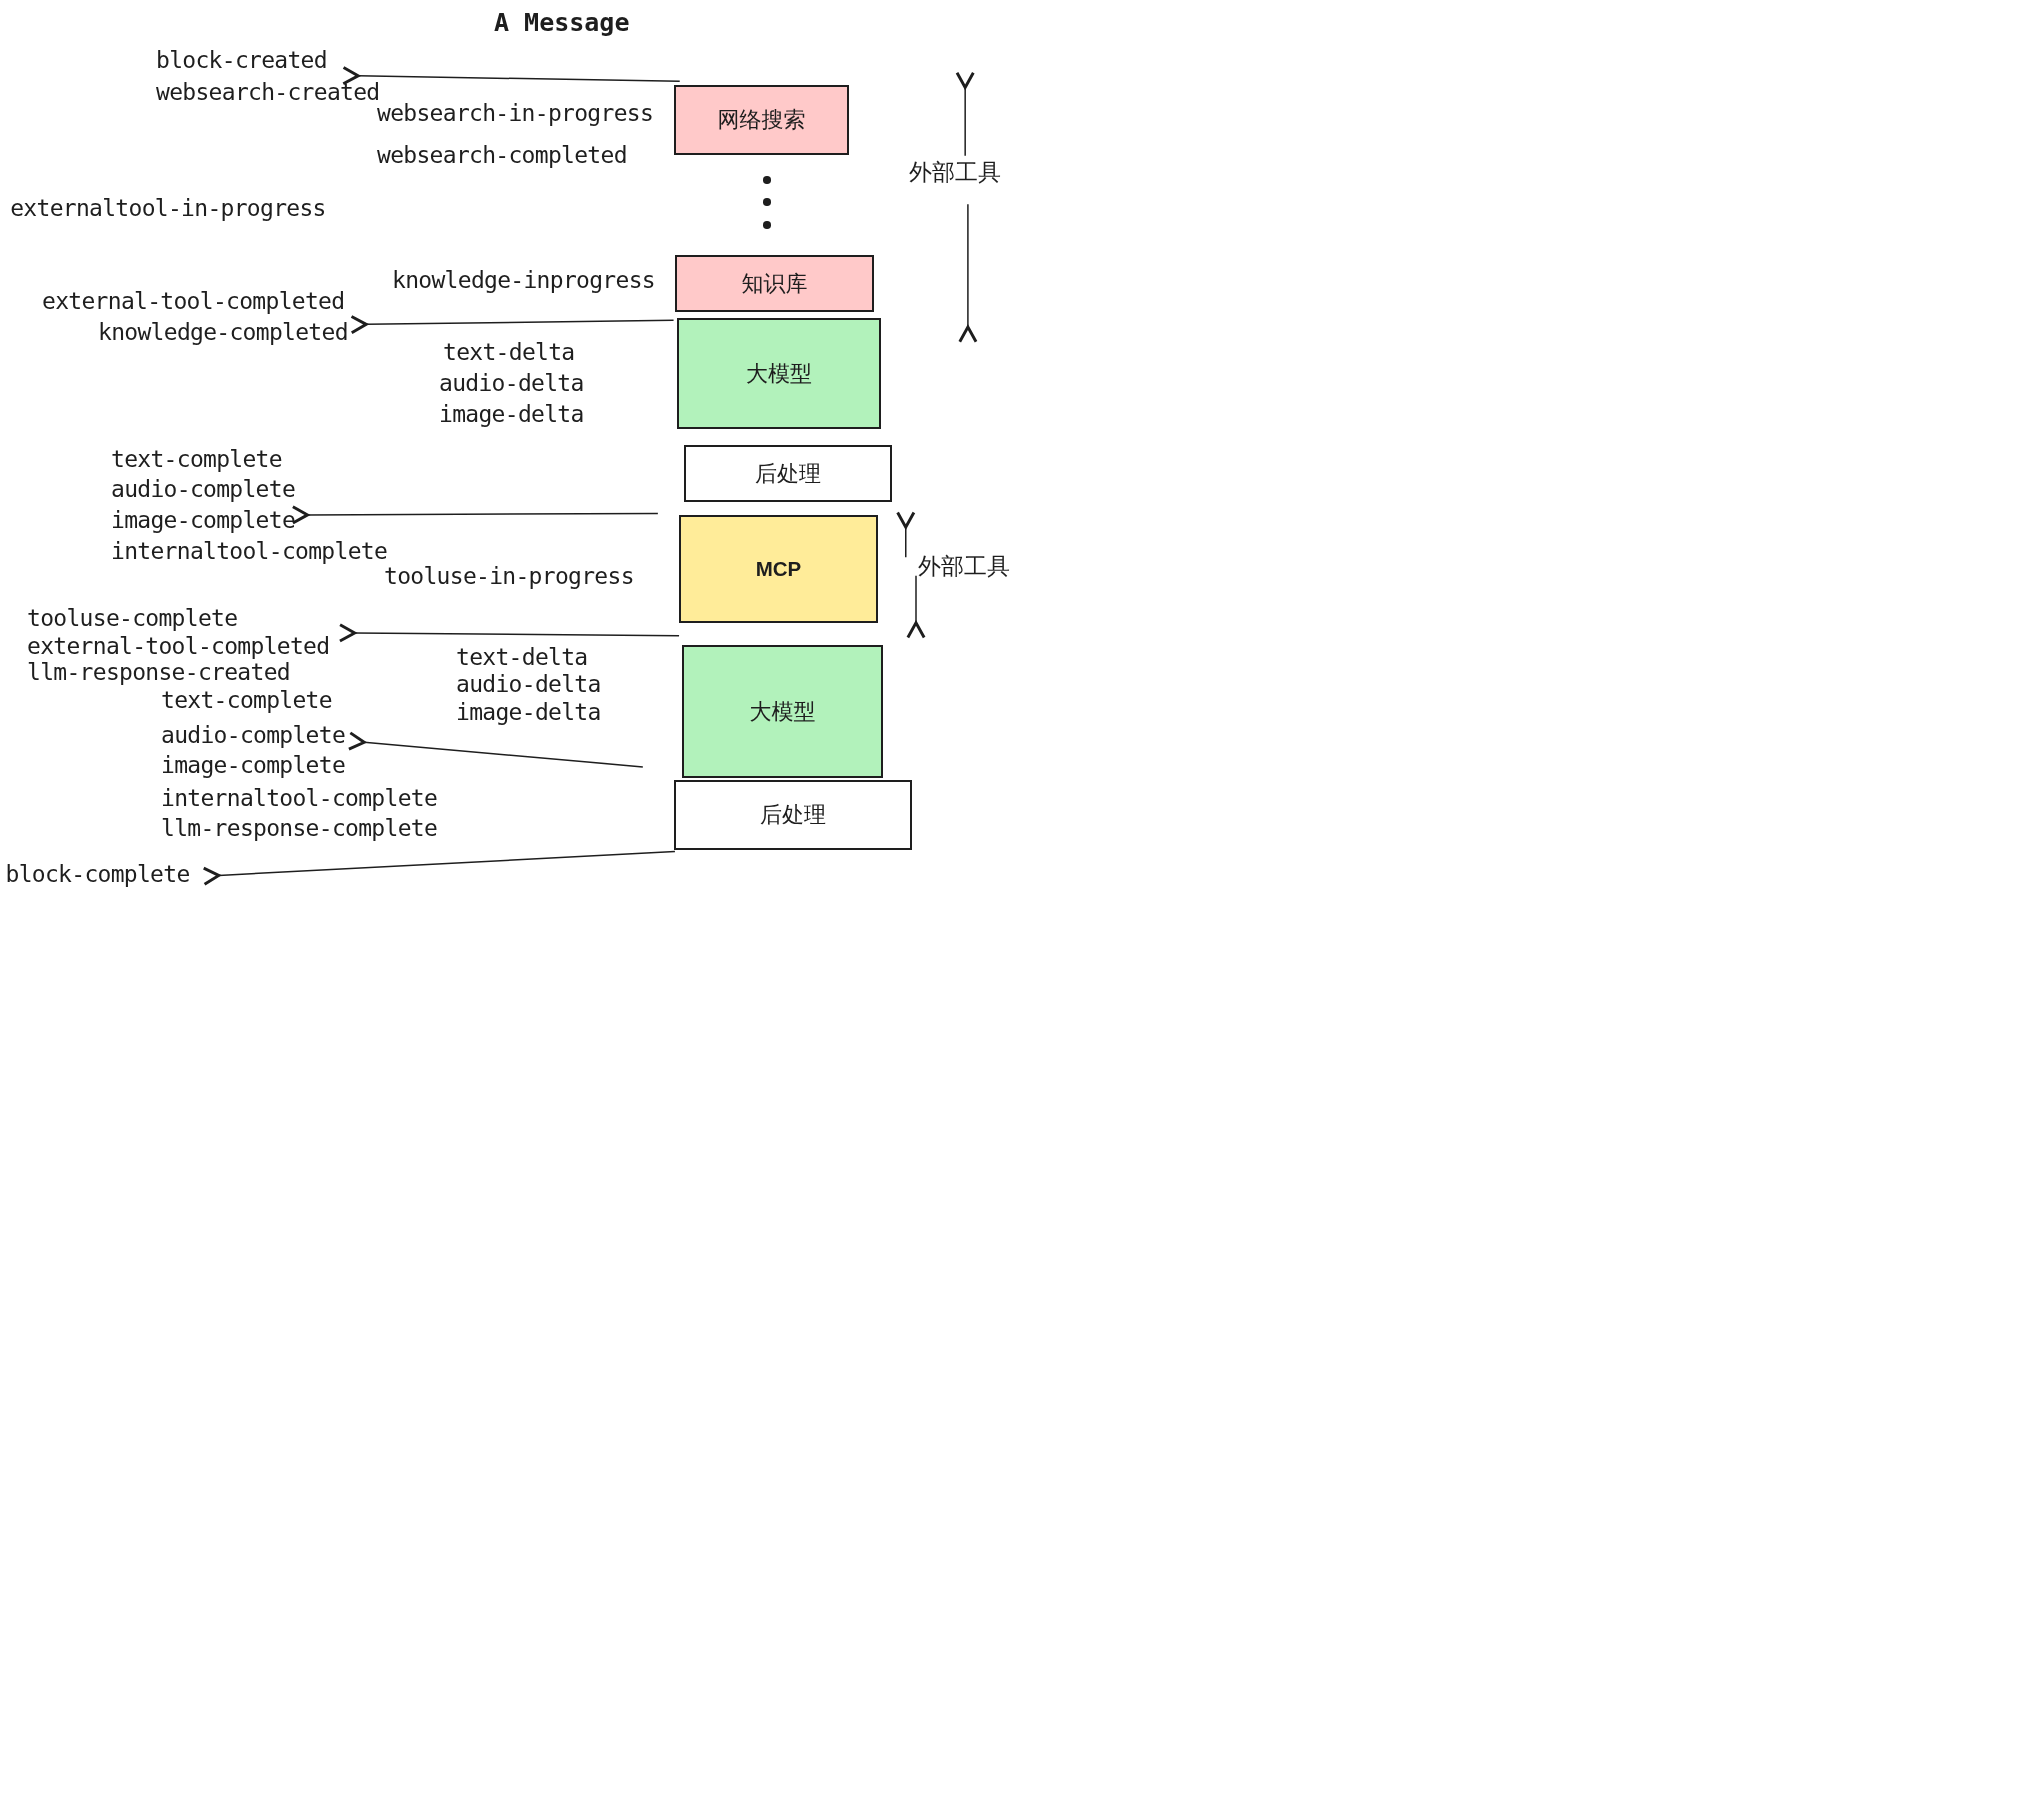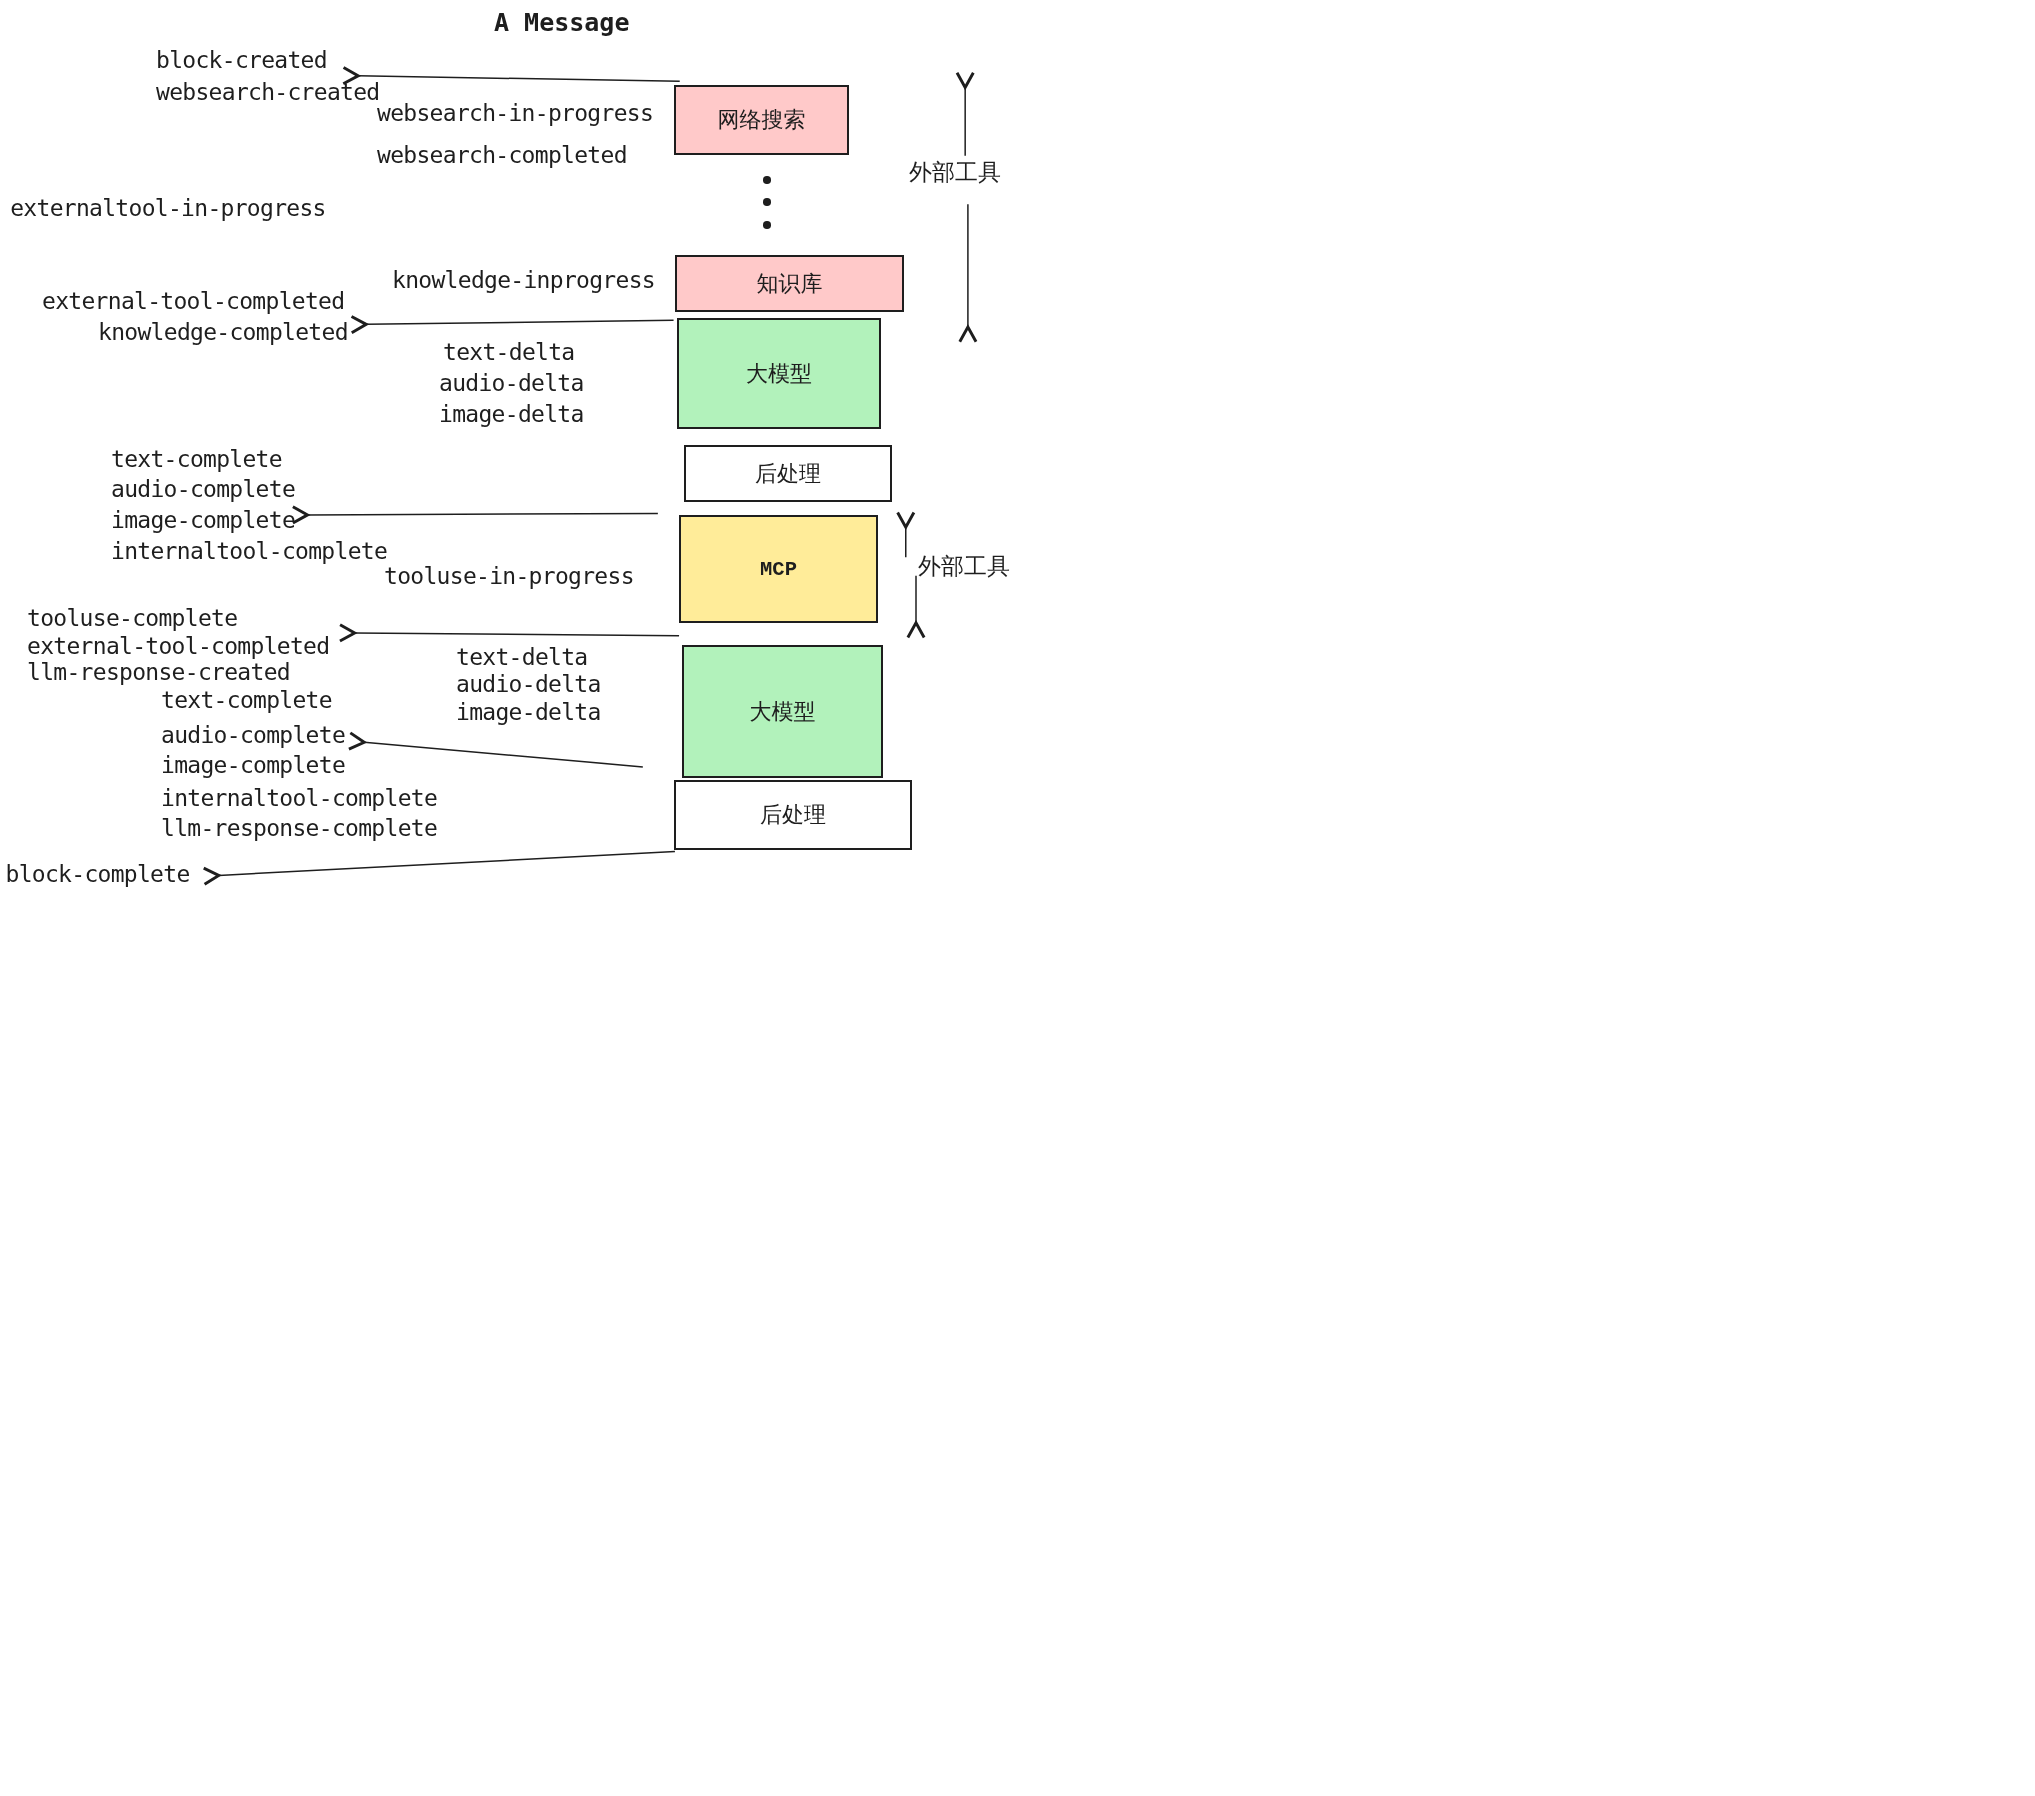--- a/index.html
+++ b/index.html
@@ -16,21 +16,21 @@
   }
   .evt{
     position:absolute; transform:translateY(-54%); white-space:nowrap;
     font-size:23px; font-weight:normal; letter-spacing:-0.7px;
   }
   .box{
     position:absolute; box-sizing:border-box; border:2px solid var(--stroke);
     display:flex; align-items:center; justify-content:center;
     font-family:"DejaVu Sans","Liberation Sans",sans-serif; font-size:22px; white-space:nowrap;
   }
-  .box.mono{font-family:Liberation Mono, monospace; font-weight:bold; font-size:20.5px;}
+  .box.mono{font-family:Liberation Sans, sans-serif; font-weight:bold; font-size:20.5px;}
   .side-label{
     position:absolute; transform:translate(-50%,-50%); white-space:nowrap;
     font-family:"DejaVu Sans","Liberation Sans",sans-serif; font-size:23px;
   }
   .dot{position:absolute; width:7.5px; height:7.5px; border-radius:50%; background:var(--stroke);}
 </style>
 </head>
 <body>
 
 <div class="canvas">
@@ -95,21 +95,21 @@
   <div class="evt" style="left:456px;top:713px">image-delta</div>
 
   <div class="box" style="left:674px;top:85px;width:175px;height:70px;background:var(--pink)">
     <span>网络搜索</span>
   </div>
 
   <div class="dot" style="left:763px;top:176px"></div>
   <div class="dot" style="left:763px;top:198px"></div>
   <div class="dot" style="left:763px;top:221px"></div>
 
-  <div class="box" style="left:675px;top:255px;width:229px;height:57px;background:var(--pink)">
+  <div class="box" style="left:675px;top:255px;width:199px;height:57px;background:var(--pink)">
     <span>知识库</span>
   </div>
 
   <div class="box" style="left:677px;top:318px;width:204px;height:111px;background:var(--green)">
     <span>大模型</span>
   </div>
 
   <div class="box" style="left:684px;top:445px;width:208px;height:57px;background:var(--white)">
     <span>后处理</span>
   </div>

